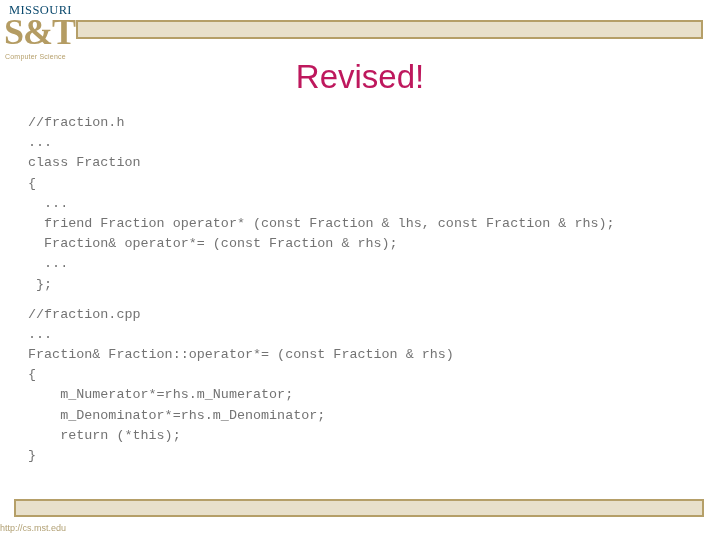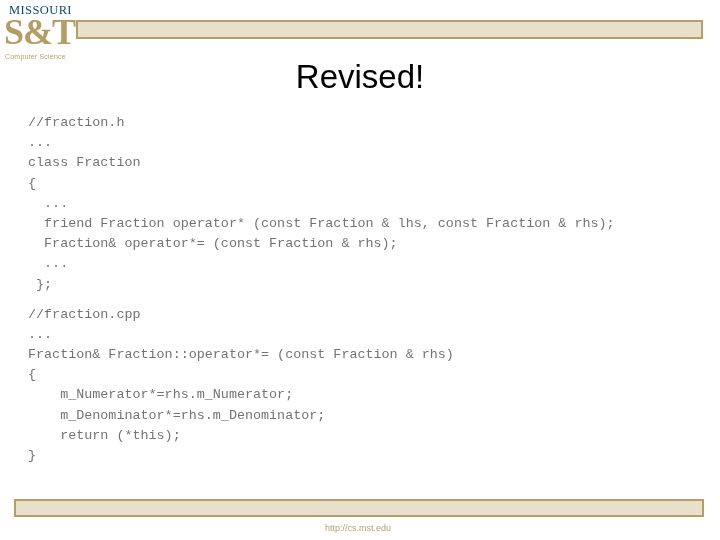--- a/index.html
+++ b/index.html
@@ -80,21 +80,21 @@
 
   
   #slide-title {
     position: absolute;
     left: 0;
     top: 56px;
     width: 720px;
     text-align: center;
     font-family: "Liberation Sans", sans-serif;
     font-size: 33px;
-    color: #000000;
+    color: #be185d;
     line-height: 42px;
   }
 
   
   #code-body {
     position: absolute;
     left: 28px;
     top: 113px;
     width: 700px;
     font-family: "Liberation Mono", monospace;
@@ -120,21 +120,21 @@
     height: 18px;
     background: #e8e0cb;
     border: 2px solid #b59f68;
     box-sizing: border-box;
   }
   #footer-url {
     position: absolute;
     left: 0;
     top: 523px;
     width: 716px;
-    text-align: center;
+    text-align: left;
     font-family: "Liberation Sans", sans-serif;
     font-size: 9px;
     color: #b2a175;
   }
 </style>
 </head>
 <body>
 
 <div id="header">
 

